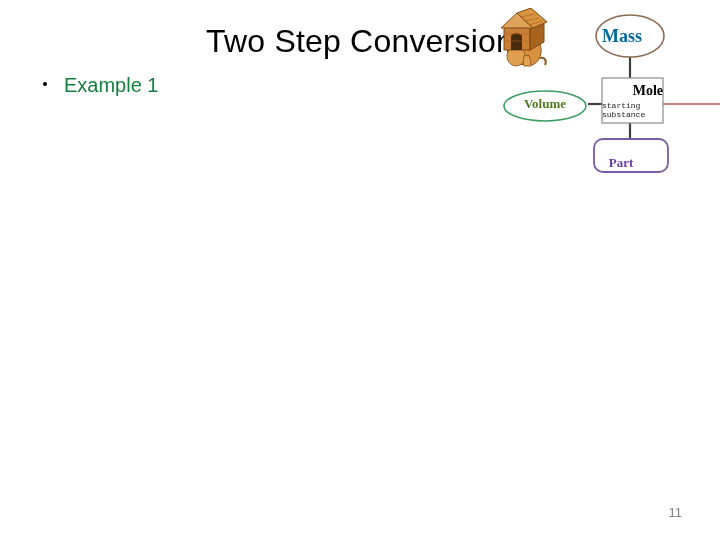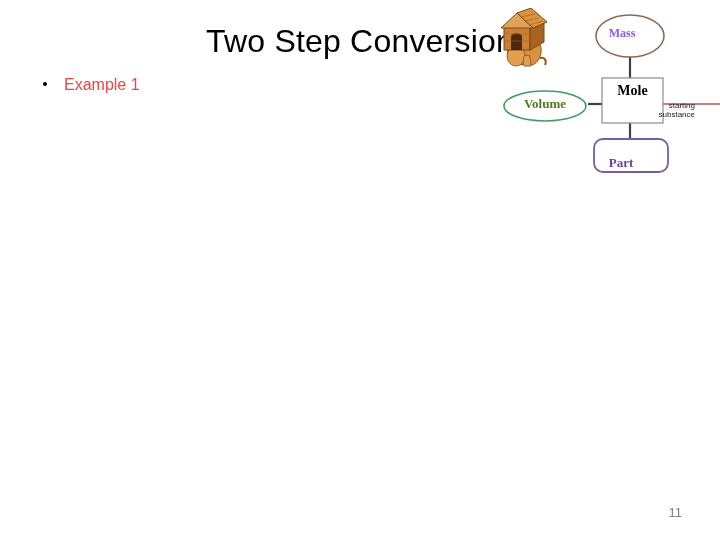--- a/index.html
+++ b/index.html
@@ -38,23 +38,23 @@
     position: absolute;
     left: 36px;
     top: 73px;
     width: 420px;
   }
   .bullet-row {
     position: relative;
     display: block;
     padding-left: 28px;
     font-family: "Liberation Sans", sans-serif;
-    font-size: 16px;
+    font-size: 20px;
     line-height: 24px;
-    color: #ef4444;
+    color: #15803d;
   }
   .bullet-dot {
     position: absolute;
     left: 7px;
     top: 9px;
     width: 4px;
     height: 4px;
     border-radius: 50%;
     background: #000000;
     display: block;
@@ -174,35 +174,35 @@
       <path d="M17 5 L31 0 L47 14 L33 20 Z" fill="#d99440" stroke="#7d4a14" stroke-width="1"></path>
 
       <path d="M21 9 L35 6 M25 13 L39 10 M29 17 L43 13" stroke="#a8631f" stroke-width="0.7" fill="none"></path>
 
       <path d="M11 42 L11 29 C11 24 22 24 22 29 L22 42 Z" fill="#4a2a0c"></path>
 
       <path d="M4 26 L30 26 M4 33 L30 33" stroke="#a8631f" stroke-width="0.6" fill="none"></path>
     </svg>
 
     <div style="position:absolute; left:96px; top:18px; width:52px; text-align:center;
-                font-family:'Liberation Serif', serif; font-size:12px; font-weight:bold;
-                color:#8b5cf6;">Mass</div>
+                font-family:'Liberation Serif', serif; font-size:18px; font-weight:bold;
+                color:#0369a1;">Mass</div>
 
     <div style="position:absolute; left:8px; top:88px; width:74px; text-align:center;
                 font-family:'Liberation Serif', serif; font-size:13px; font-weight:bold;
                 color:#4f7a1f;">Volume</div>
 
     <div style="position:absolute; left:98px; top:139px; width:46px; text-align:center;
                 font-family:'Liberation Serif', serif; font-size:13px; font-weight:bold;
                 color:#6a3fa0;margin-top:8px;">Part</div>
 
-    <div style="position:absolute; left:102px; top:75px; width:61px; text-align:center;
+    <div style="position:absolute; left:102px; top:75px; width:61px; text-align:right;
                 font-family:'Liberation Serif', serif; font-size:14px; font-weight:bold;
                 color:#000000;">Mole</div>
 
-    <div style="position:absolute; left:102px; top:93px; width:61px; text-align:right;
-                font-family:Liberation Sans, sans-serif; font-size:8px; line-height:9px;
-                color:#1a1a1a;padding-left:32px;">starting substance</div>
+    <div style="position:absolute; left:102px; top:93px; width:61px; text-align:left;
+                font-family:Liberation Mono, monospace; font-size:8px; line-height:9px;
+                color:#1a1a1a;">starting substance</div>
   </div>
 
   <div class="page-number">11</div>
 
 </div>
 
 </body></html>

